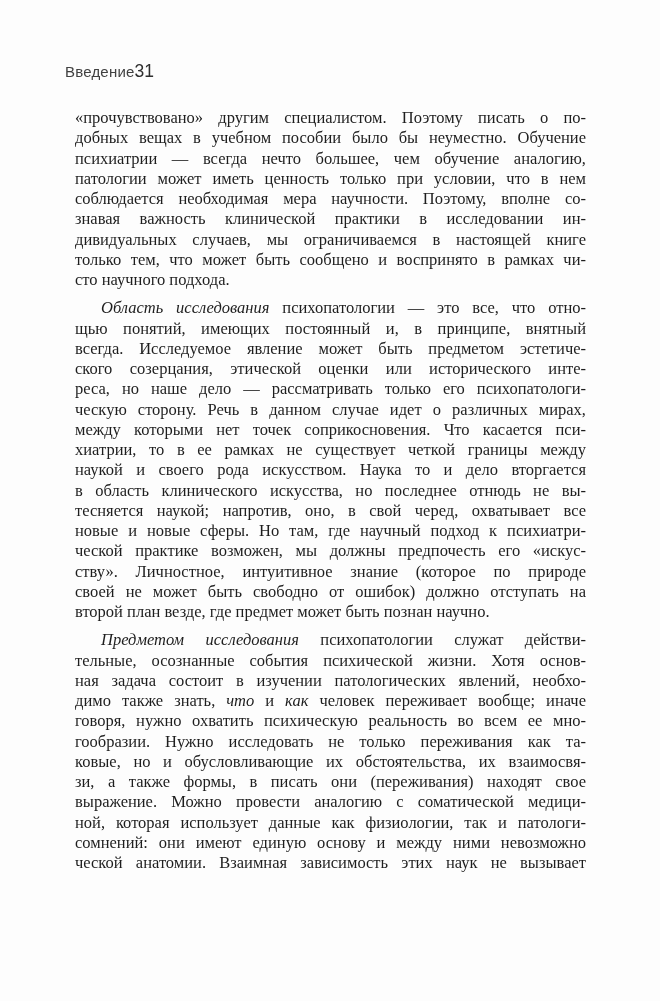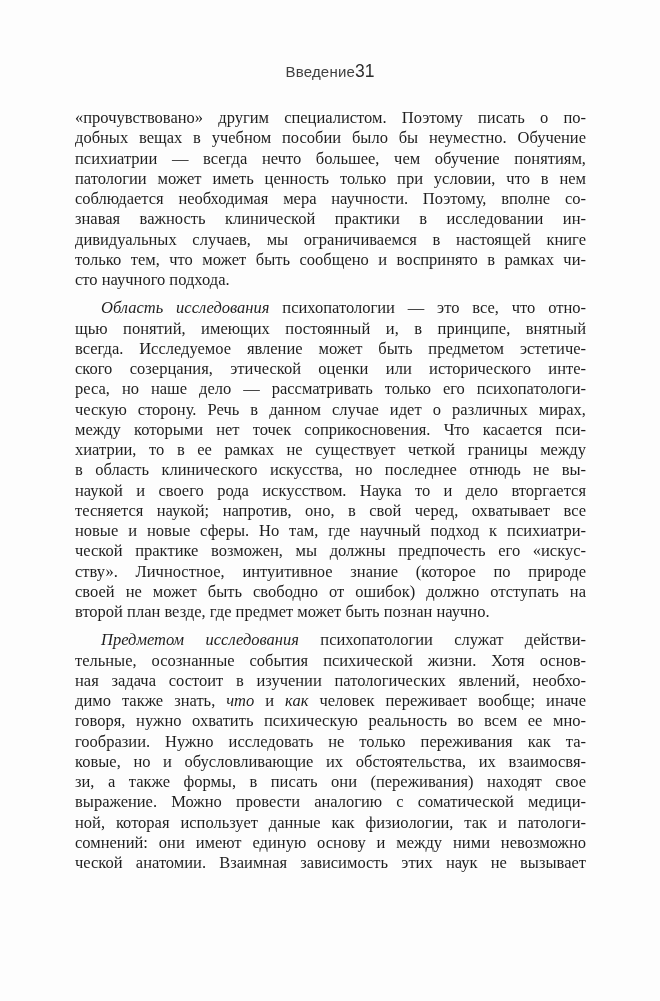--- a/index.html
+++ b/index.html
@@ -14,21 +14,21 @@
     background: #fdfdfd;
     overflow: hidden;
     font-kerning: normal;
   }
   .running-header {
     position: absolute;
     left: 65px;
     right: 65px;
     top: 61px;
     display: flex;
-    justify-content: center;
+    justify-content: flex-start;
     align-items: baseline;
     font-family: "Liberation Sans", sans-serif;
   }
   .section-title {
     font-size: 15px;
     color: #404040;
     letter-spacing: 0.2px;
   }
   .page-number {
     font-size: 17.5px;
@@ -63,39 +63,39 @@
 
 <div class="page">
   <div class="running-header">
     <span class="section-title">Введение</span>
     <span class="page-number">31</span>
   </div>
   <div class="body-text">
       <div class="paragraph">
         <div class="line">«прочувствовано» другим специалистом. Поэтому писать о по-</div>
         <div class="line">добных вещах в учебном пособии было бы неуместно. Обучение</div>
-        <div class="line">психиатрии — всегда нечто большее, чем обучение понятиям,</div>
+        <div class="line">психиатрии — всегда нечто большее, чем обучение аналогию,</div>
         <div class="line">патологии может иметь ценность только при условии, что в нем</div>
         <div class="line">соблюдается необходимая мера научности. Поэтому, вполне со-</div>
         <div class="line">знавая важность клинической практики в исследовании ин-</div>
         <div class="line">дивидуальных случаев, мы ограничиваемся в настоящей книге</div>
         <div class="line">только тем, что может быть сообщено и воспринято в рамках чи-</div>
         <div class="line last">сто научного подхода.</div>
       </div>
       <div class="paragraph">
         <div class="line indent"><i>Область исследования</i> психопатологии — это все, что отно-</div>
         <div class="line">щью понятий, имеющих постоянный и, в принципе, внятный</div>
         <div class="line">всегда. Исследуемое явление может быть предметом эстетиче-</div>
         <div class="line">ского созерцания, этической оценки или исторического инте-</div>
         <div class="line">реса, но наше дело — рассматривать только его психопатологи-</div>
         <div class="line">ческую сторону. Речь в данном случае идет о различных мирах,</div>
         <div class="line">между которыми нет точек соприкосновения. Что касается пси-</div>
         <div class="line">хиатрии, то в ее рамках не существует четкой границы между</div>
+        <div class="line">наукой и своего рода искусством. Наука то и дело вторгается</div>
         <div class="line">в область клинического искусства, но последнее отнюдь не вы-</div>
-        <div class="line">наукой и своего рода искусством. Наука то и дело вторгается</div>
         <div class="line">тесняется наукой; напротив, оно, в свой черед, охватывает все</div>
         <div class="line">новые и новые сферы. Но там, где научный подход к психиатри-</div>
         <div class="line">ческой практике возможен, мы должны предпочесть его «искус-</div>
         <div class="line">ству». Личностное, интуитивное знание (которое по природе</div>
         <div class="line">своей не может быть свободно от ошибок) должно отступать на</div>
         <div class="line last">второй план везде, где предмет может быть познан научно.</div>
       </div>
       <div class="paragraph">
         <div class="line indent"><i>Предметом исследования</i> психопатологии служат действи-</div>
         <div class="line">тельные, осознанные события психической жизни. Хотя основ-</div>

